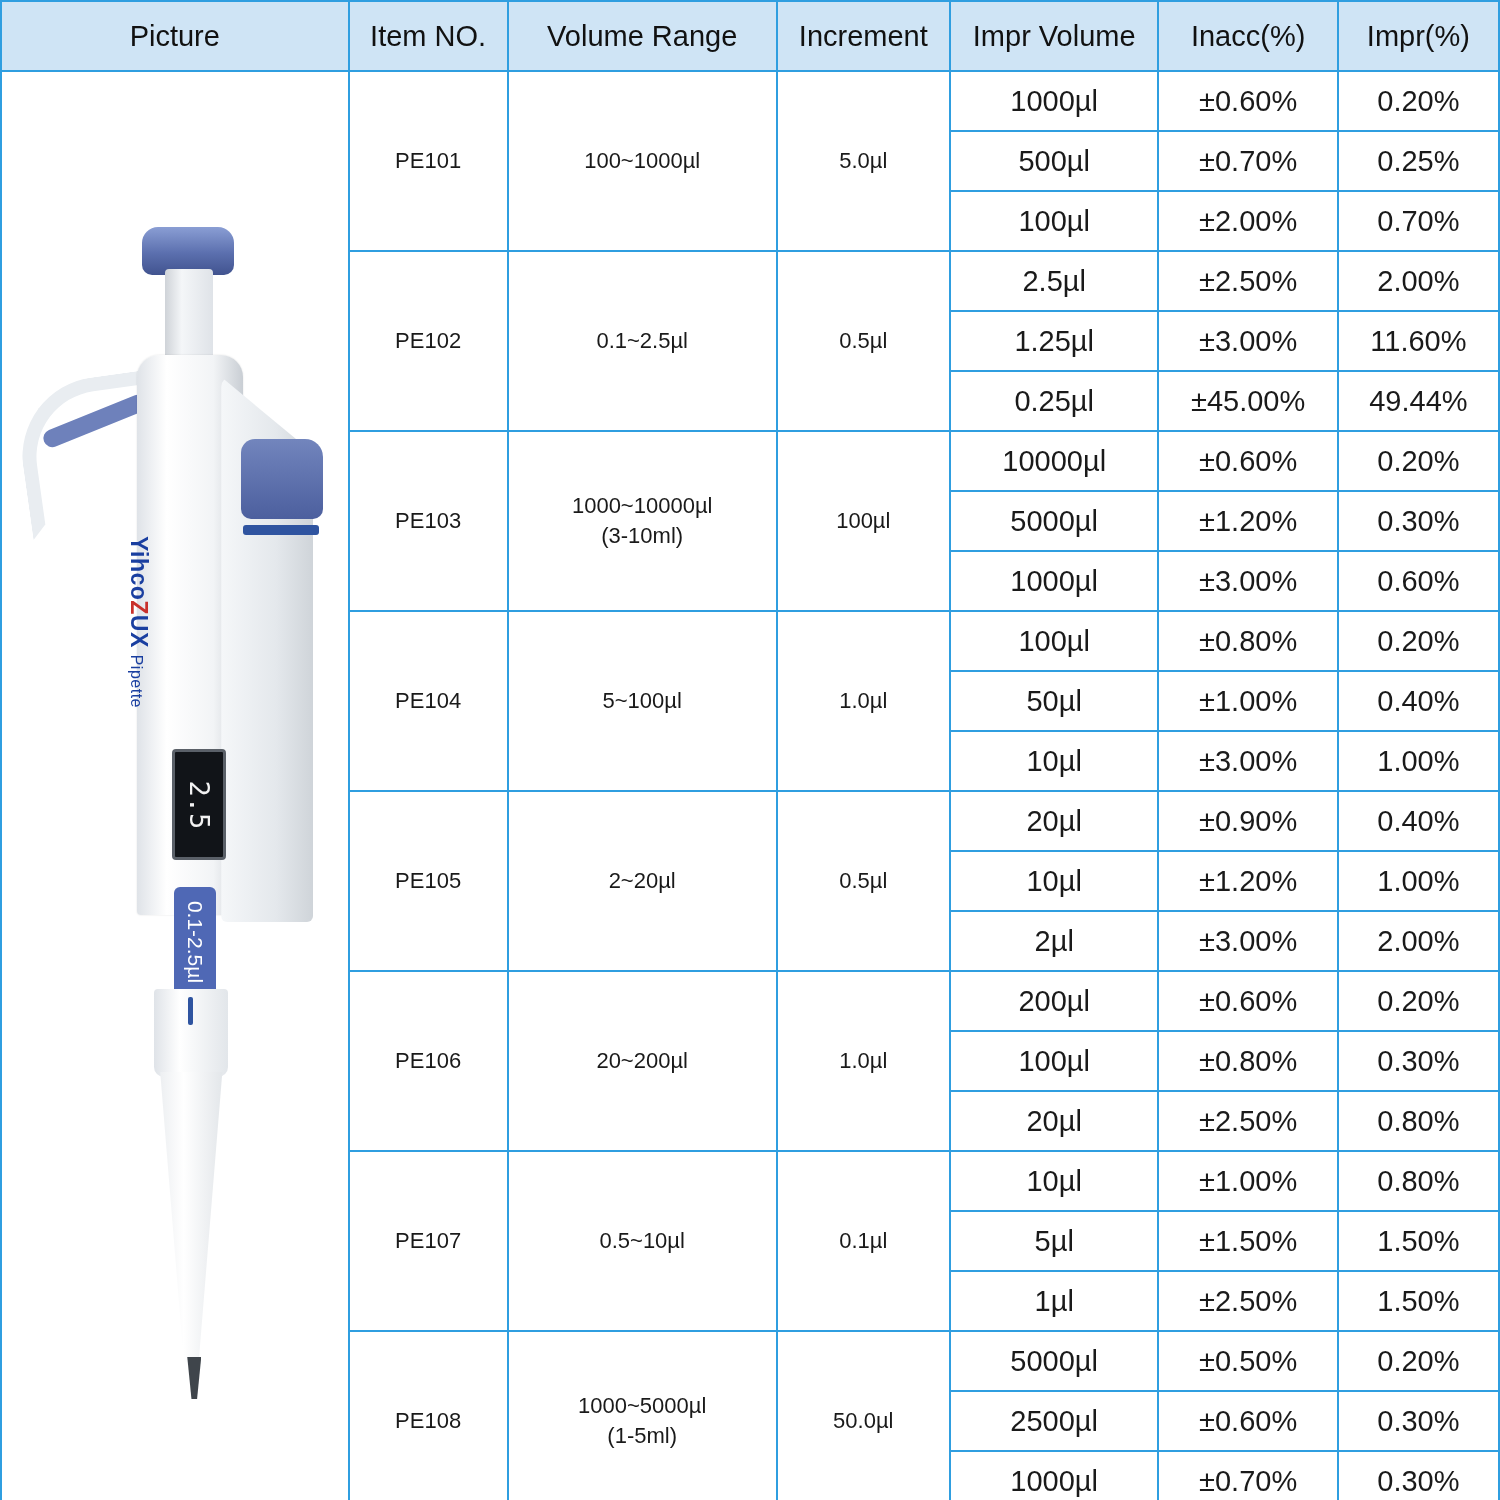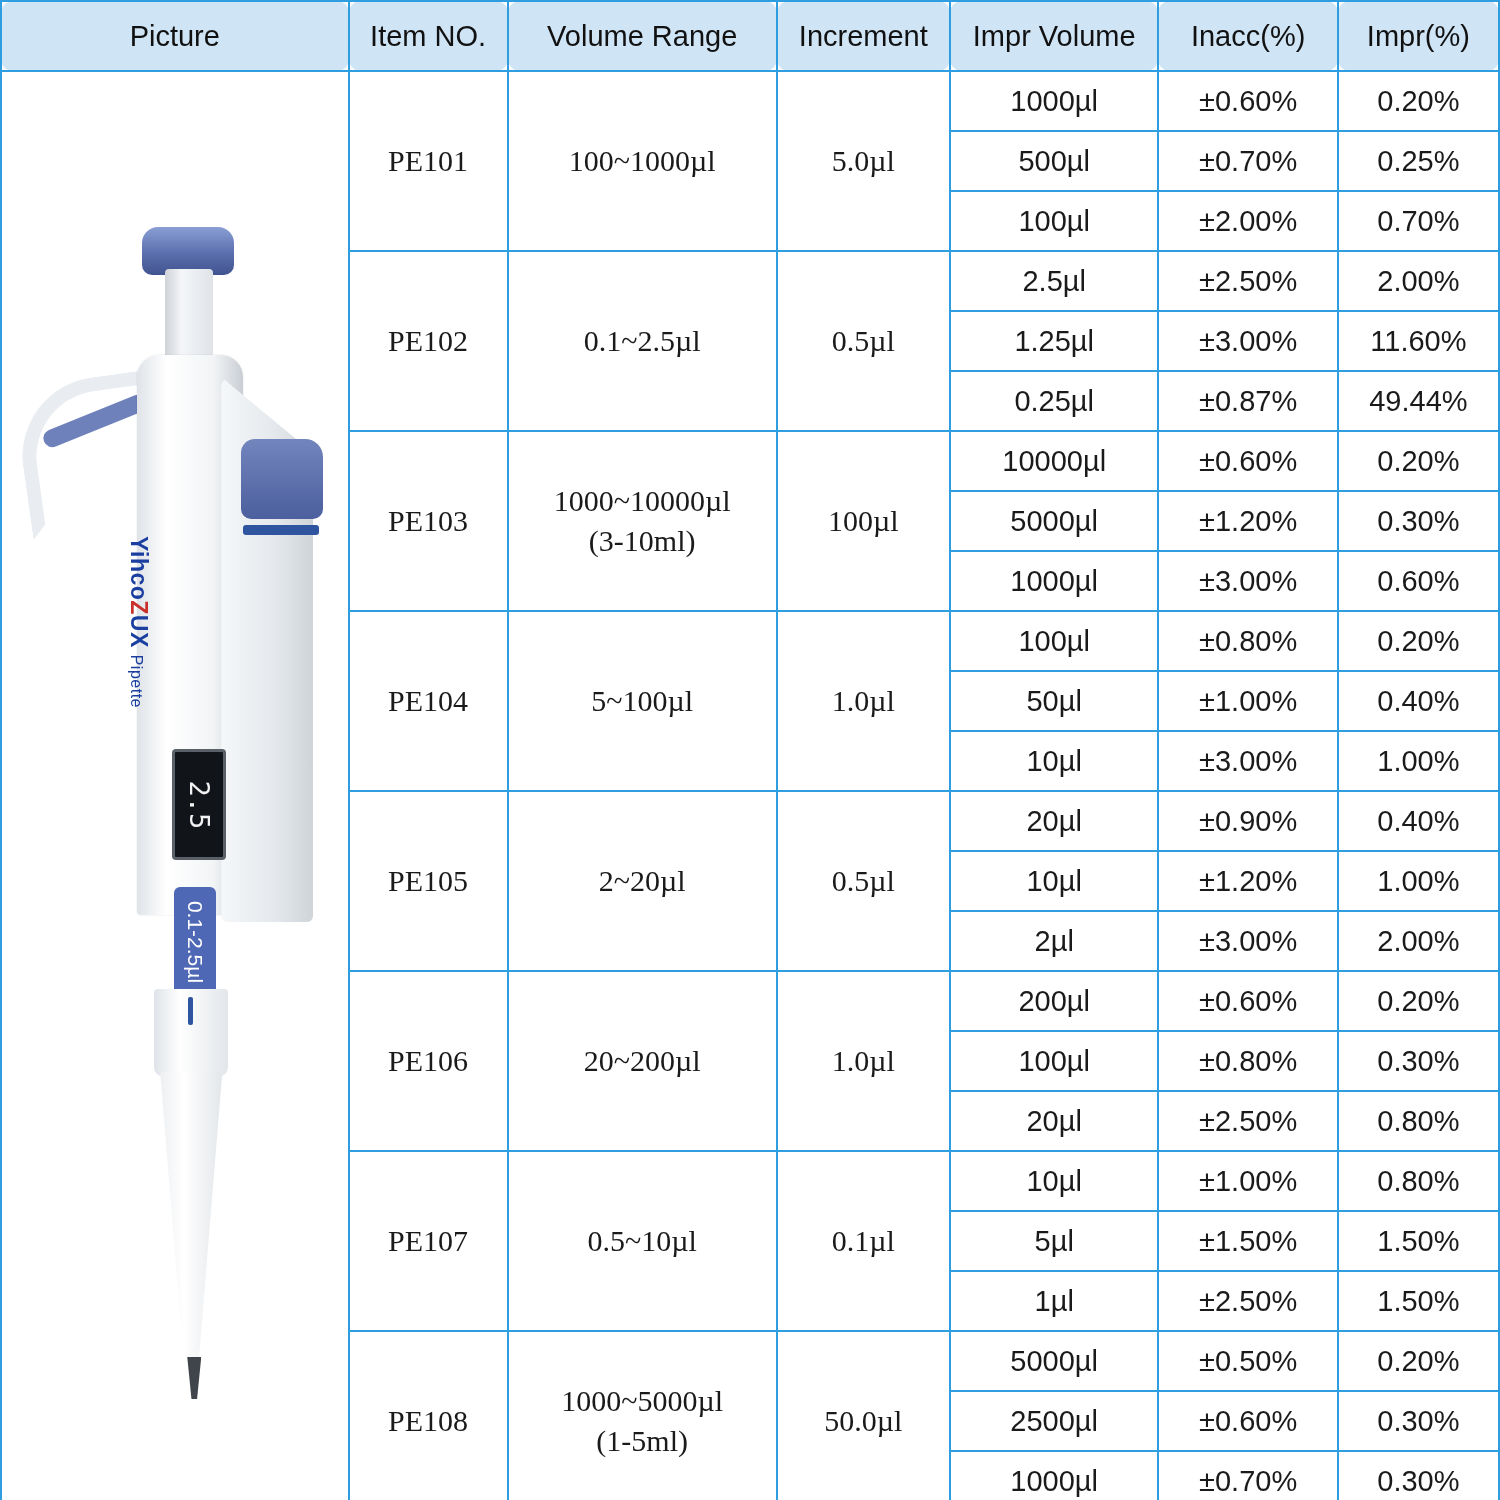--- a/index.html
+++ b/index.html
@@ -27,35 +27,33 @@
     vertical-align: middle;
     font-size: 29px;
     font-weight: normal;
     padding: 0;
   }
   thead th {
     background: #cfe4f5;
     font-size: 31px;
     height: 68px;
     color: #111;
-    border-radius: 12px;
   }
   .col-picture { width: 345px; }
   .col-item    { width: 158px; }
   .col-range   { width: 267px; }
   .col-incr    { width: 172px; }
   .col-testvol { width: 207px; }
   .col-inacc   { width: 178px; }
   .col-impr    { width: 160px; }
 
   td.item-cell,
   td.range-cell,
   td.incr-cell {
-    font-size: 30px;
-    font-family: Liberation Serif, serif;
+    font-size: 22px;
   }
   td.range-cell .sub {
     display: block;
     line-height: 1.35;
   }
   td.data-cell {
     font-size: 29px;
     height: 58px;
   }
   .picture-cell {
@@ -321,21 +319,21 @@
       <td class="data-cell">±2.50%</td>
       <td class="data-cell">2.00%</td>
     </tr>
     <tr>
       <td class="data-cell">1.25µl</td>
       <td class="data-cell">±3.00%</td>
       <td class="data-cell">11.60%</td>
     </tr>
     <tr>
       <td class="data-cell">0.25µl</td>
-      <td class="data-cell">±0.87%</td>
+      <td class="data-cell">±45.00%</td>
       <td class="data-cell">49.44%</td>
     </tr>
 
     <tr>
       <td class="item-cell" rowspan="3">PE103</td>
       <td class="range-cell" rowspan="3">
         <span class="sub">1000~10000µl</span>
         <span class="sub">(3-10ml)</span>
       </td>
       <td class="incr-cell" rowspan="3">100µl</td>

